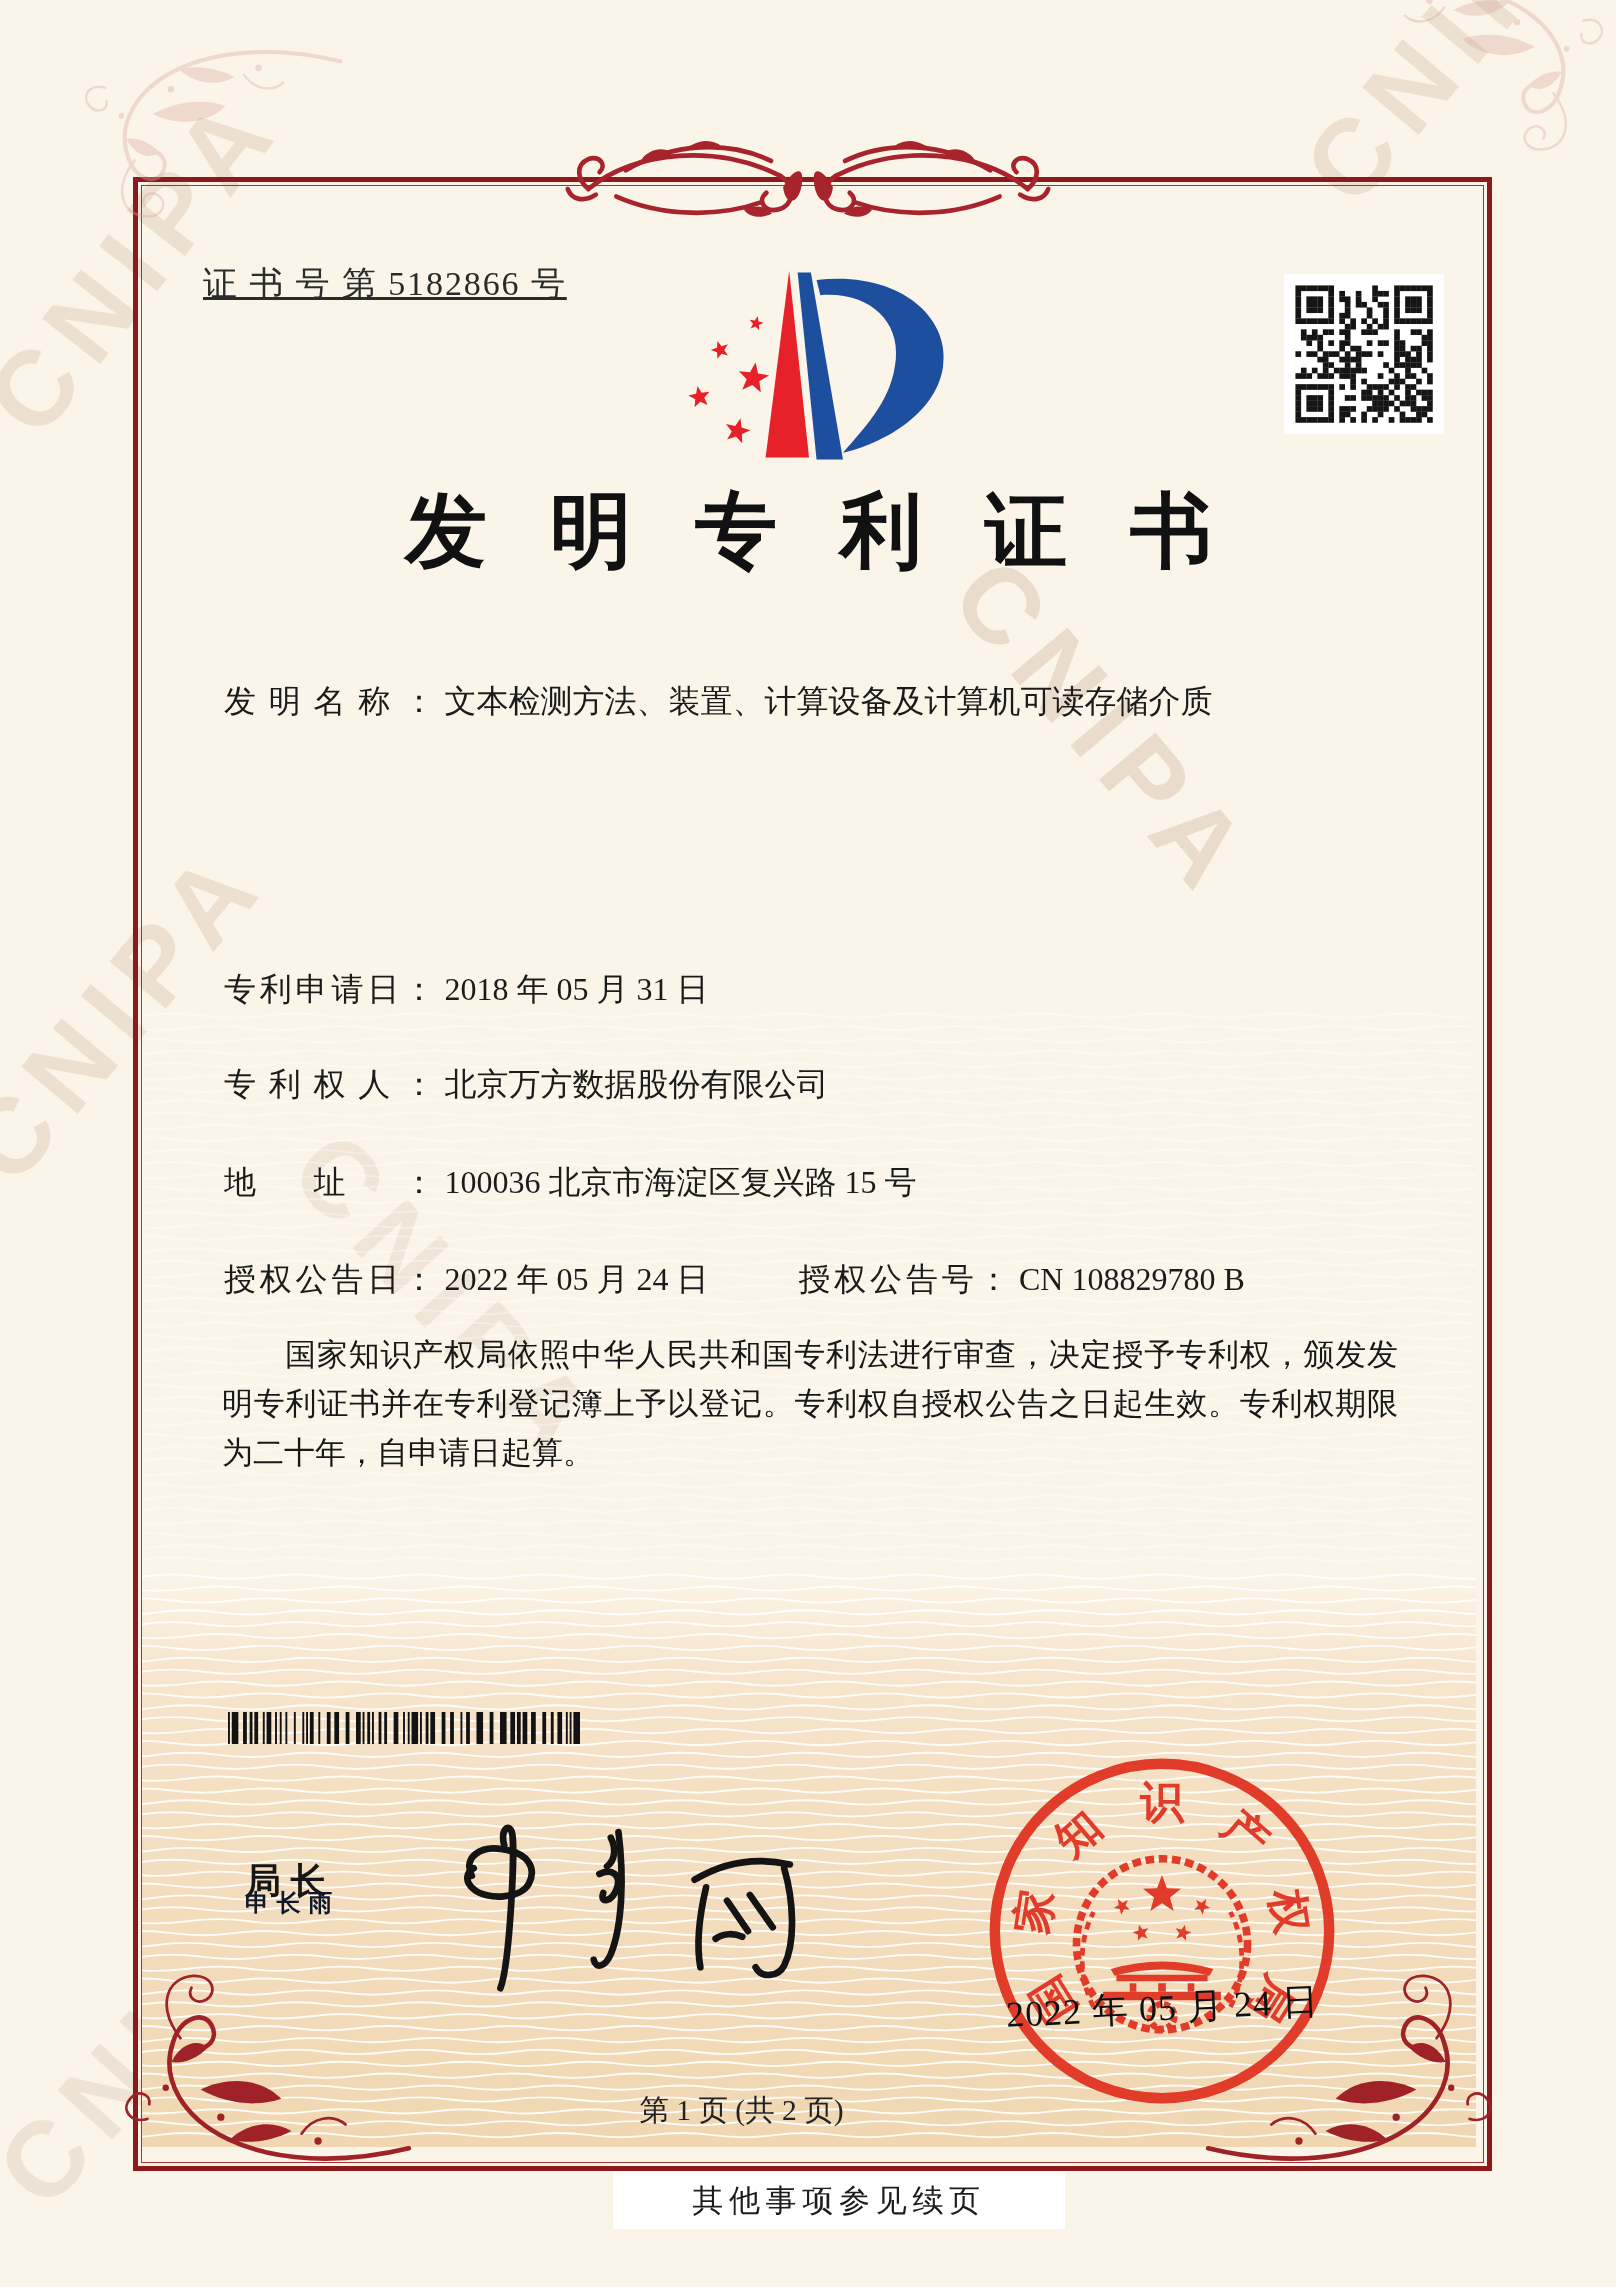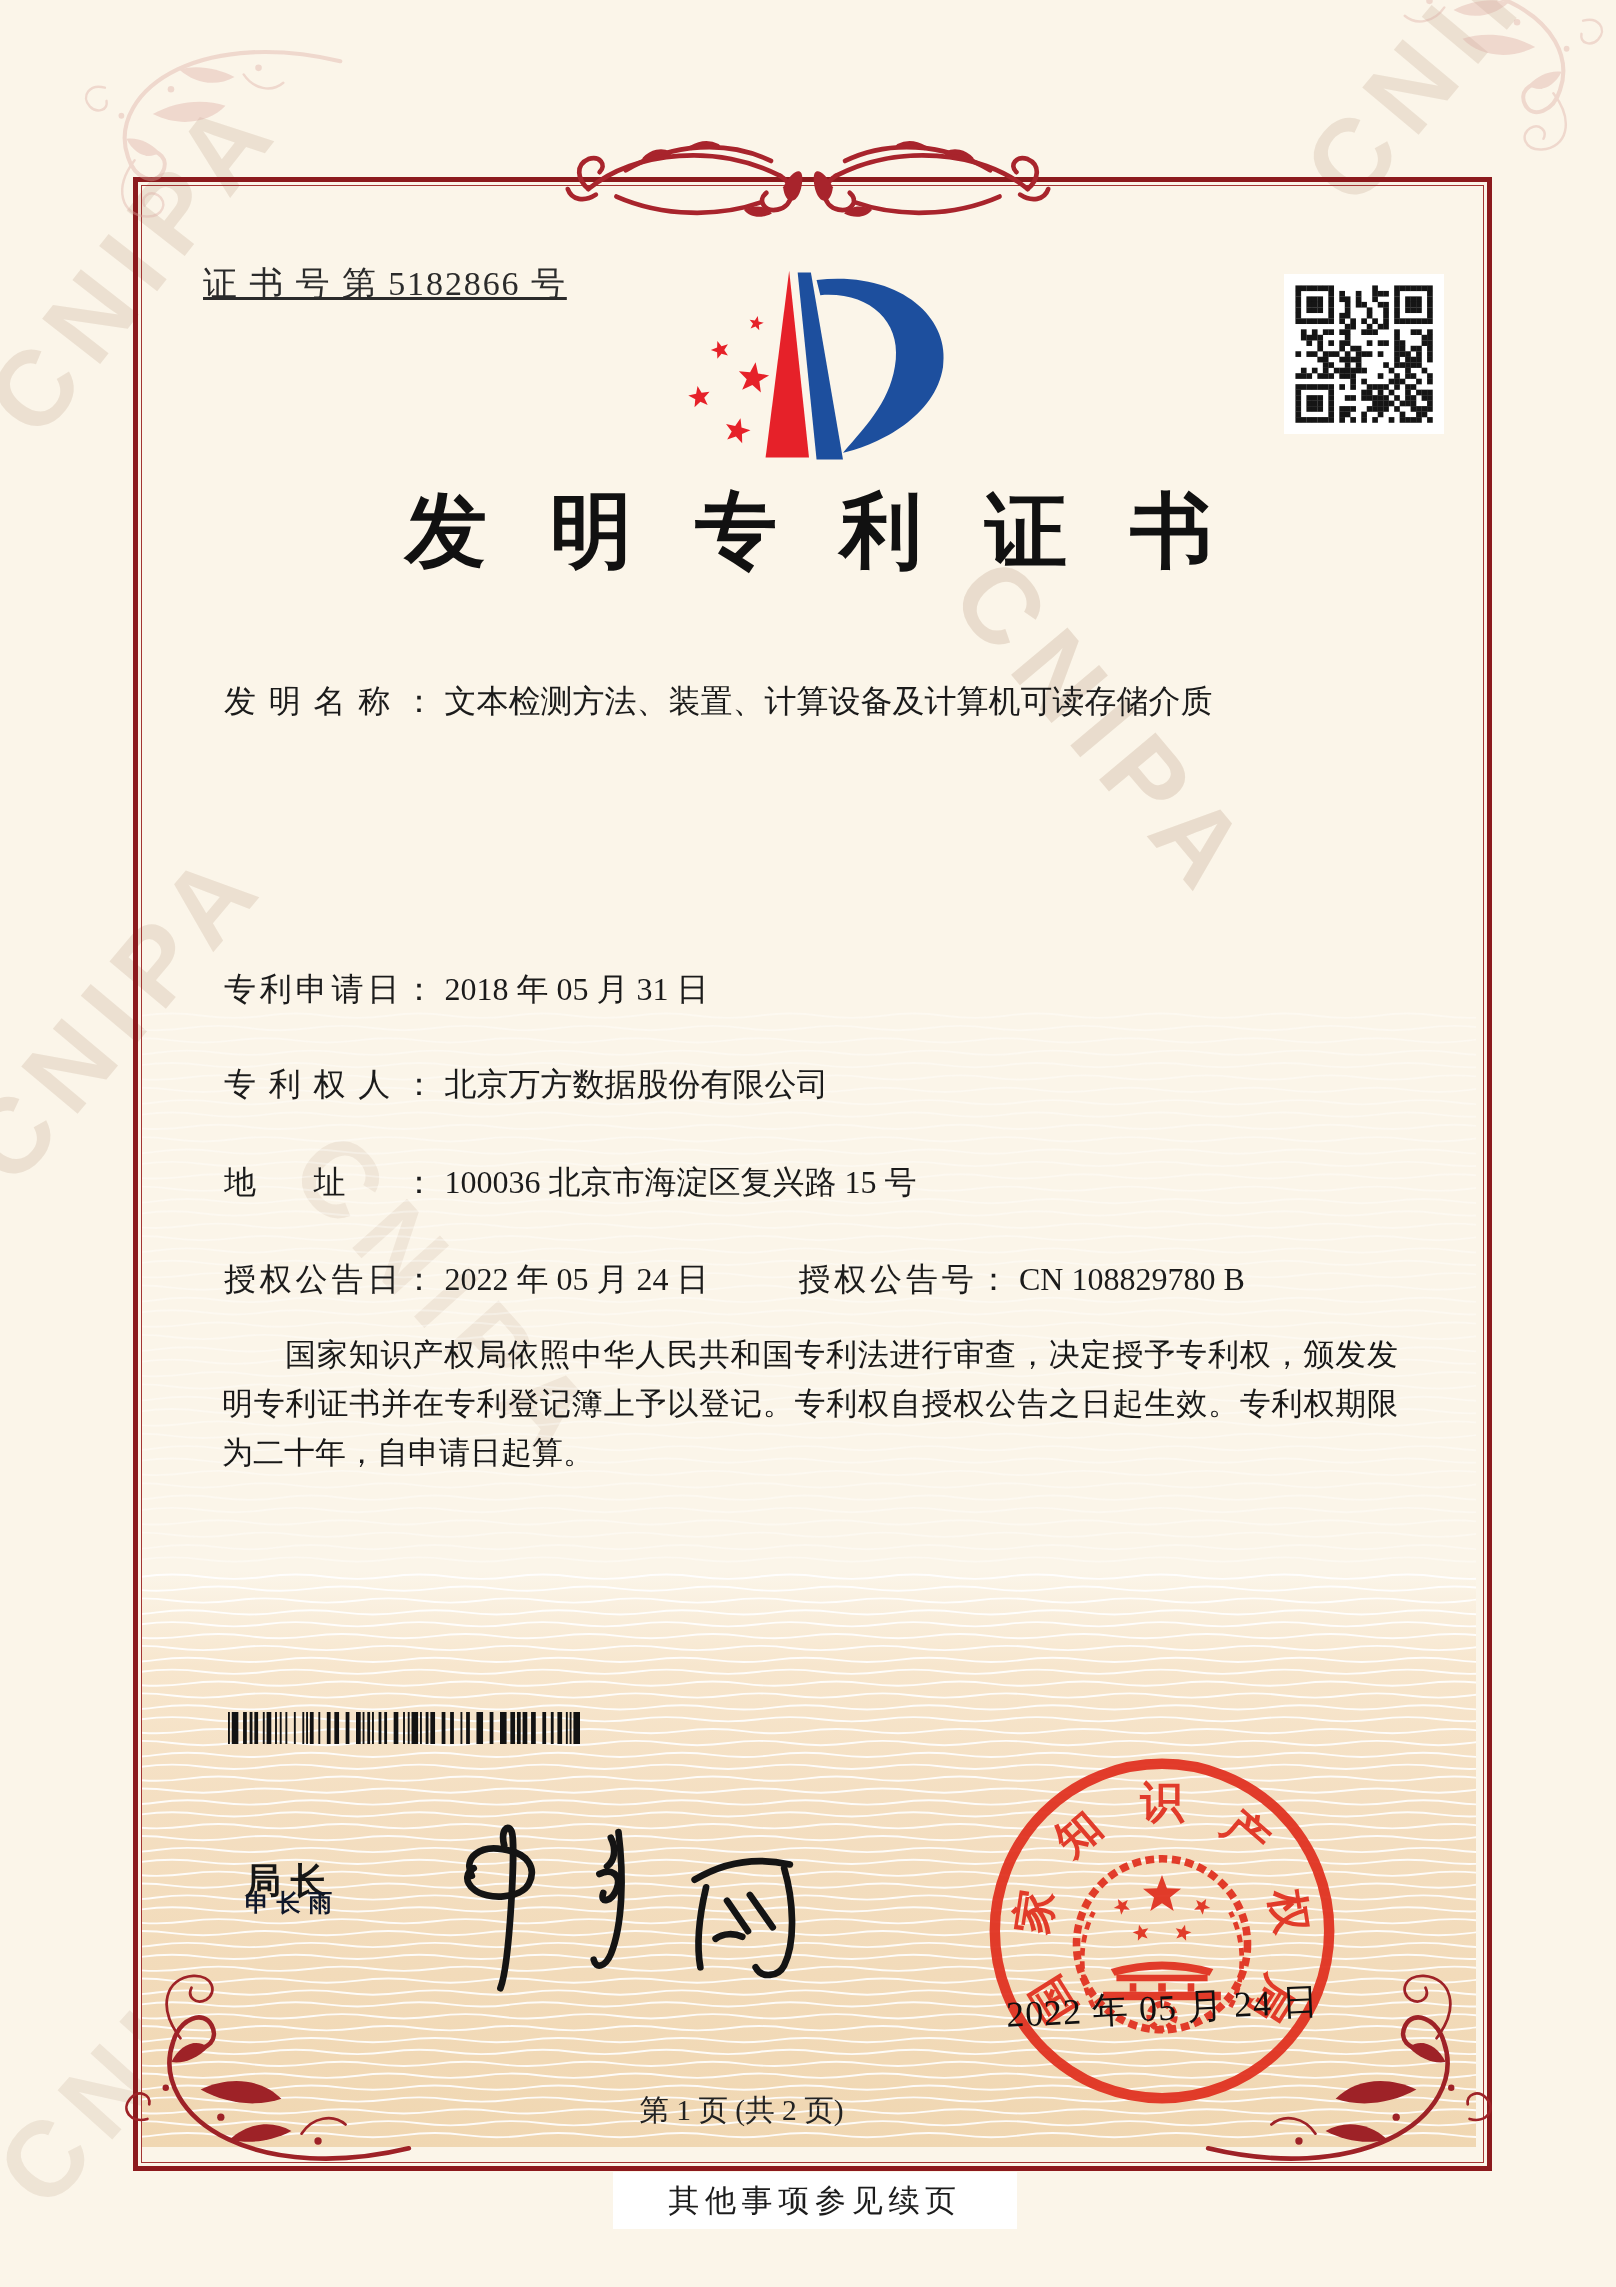--- a/index.html
+++ b/index.html
@@ -59,21 +59,21 @@
   .seal{position:absolute;left:972px;top:1741px;width:380px;height:380px;opacity:.95;}
   .seal .ring{fill:none;stroke:#e13322;stroke-width:11;}
   .seal text{fill:#e13322;font-weight:700;font-size:46px;font-family:"Liberation Serif",serif;}
   .seal .emb{fill:#e13322;}
   .seal .emb-line{fill:none;stroke:#e13322;}
   .seal-date{position:absolute;left:982px;top:1984px;width:361px;text-align:center;font-size:36px;
              color:#101010;transform:rotate(-2.5deg);letter-spacing:1px;}
 
   
   .pageno{position:absolute;left:599px;top:2091px;width:285px;text-align:center;font-size:29.5px;color:#222;}
-  .note-strip{position:absolute;left:613px;top:2172px;width:404px;height:57px;background:#ffffff;
+  .note-strip{position:absolute;left:613px;top:2172px;width:452px;height:57px;background:#ffffff;
               display:flex;align-items:center;justify-content:center;}
   .note-strip span{font-size:31px;letter-spacing:5.7px;color:#1c1c1c;}
 </style>
 </head>
 <body>
 
 <svg width="0" height="0" style="position:absolute">
   <defs>
     <symbol id="sym-flourish" viewBox="0 0 360 230">
       <path class="sym-stroke" d="M345,214 C270,232 198,228 148,204 C98,180 74,138 88,98 C96,72 121,63 130,80 C138,95 125,109 111,102"></path>

